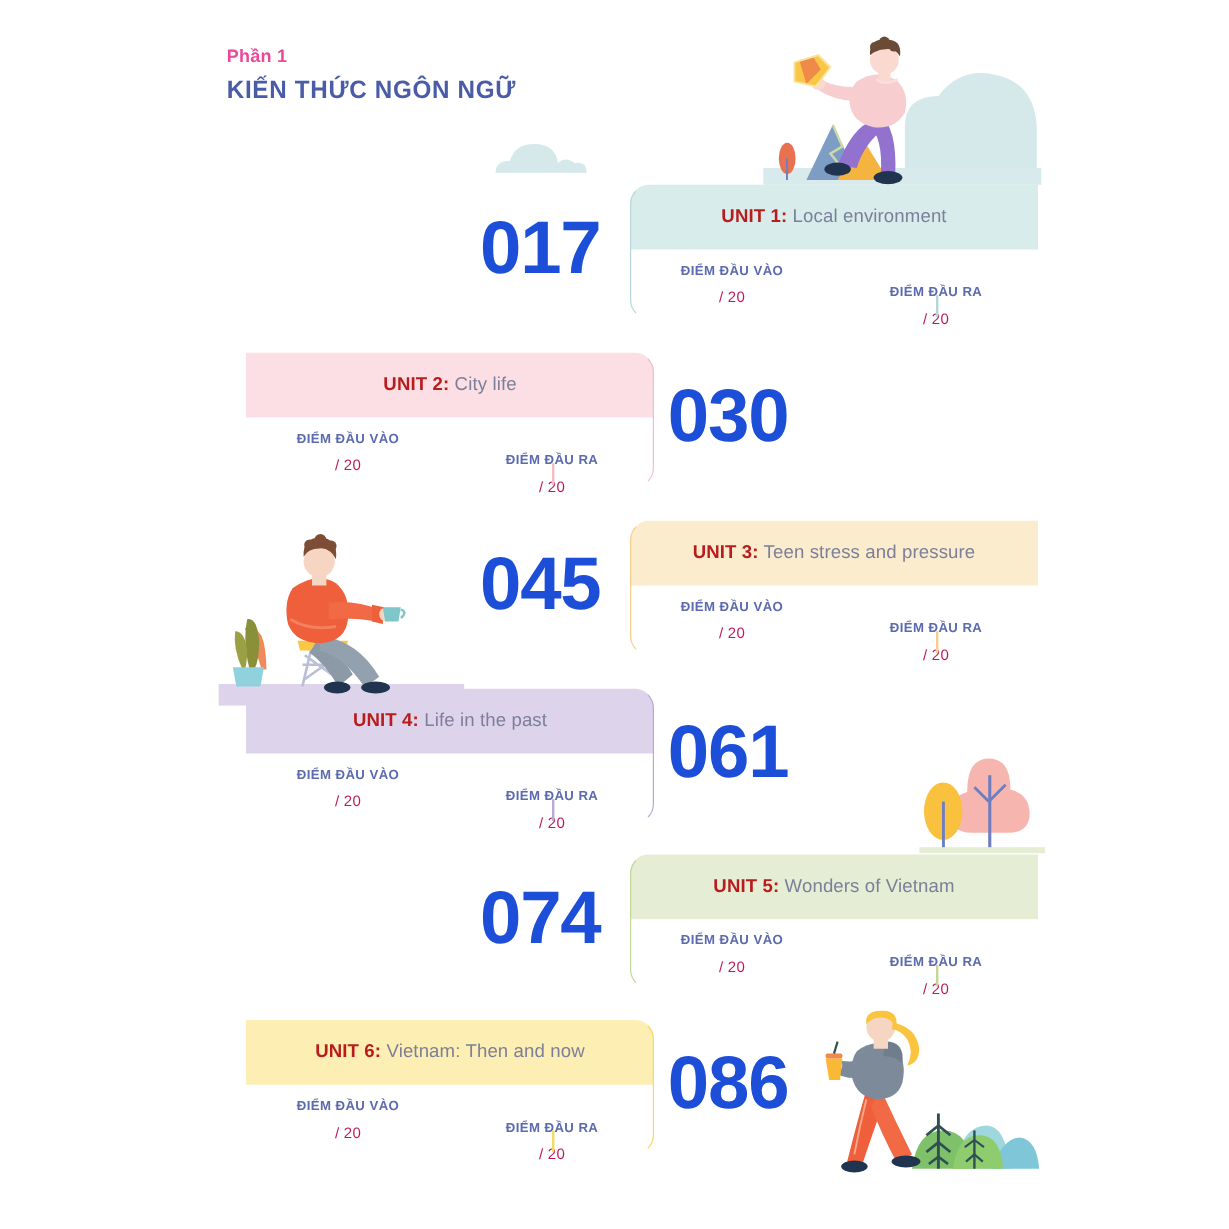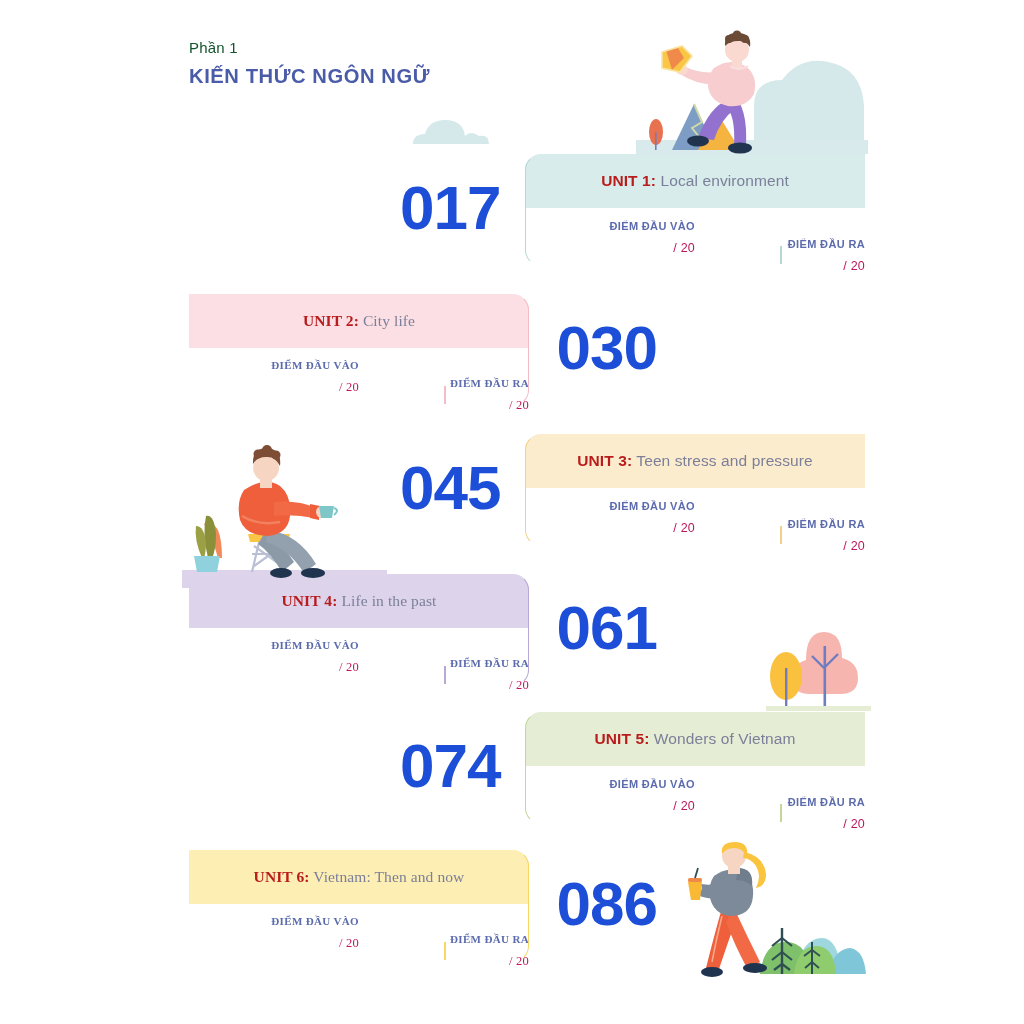--- a/index.html
+++ b/index.html
@@ -12,23 +12,24 @@
   #page {
     position: relative;
     width: 1024px; height: 1024px;
     background: #ffffff;
   }
 
   
   .header { position: absolute; left: 189px; top: 38px; }
   .header .part {
     font-size: 15px;
-    color: #14532d;
+    color: #ec4899;
     letter-spacing: 0.2px;
     line-height: 1.3;
+    font-weight: bold;
   }
   .header .title {
     margin-top: 6px;
     font-size: 21px;
     font-weight: bold;
     color: #4a5ba8;
     letter-spacing: 0.6px;
     transform: scaleX(0.96);
     transform-origin: left center;
   }
@@ -53,21 +54,21 @@
   .row.right .bignum { left: 20px; }
   .row.left  .bignum { right: 17px; }
 
   .card {
     position: absolute;
     top: 0;
     width: 340px;
     height: 112px;
   }
   .row.right .card { right: 0; }
-  .row.left  .card { left: 0; font-family: Liberation Serif, serif; }
+  .row.left  .card { left: 16px; }
 
   
   .card .frame {
     position: absolute;
     inset: 0;
     border-top: 1.5px solid transparent;
     border-bottom: 1.5px solid transparent;
   }
   .row.right .card .frame {
     border-left: 1.5px solid var(--accent-line);
@@ -105,21 +106,21 @@
 
   .card .scores {
     position: absolute;
     left: 0; right: 0; top: 54px; bottom: 0;
     display: flex;
   }
   .scores .cell {
     flex: 1 1 50%;
     display: flex;
     flex-direction: column;
-    align-items: flex-end;
+    align-items: center;
     justify-content: center;
     padding-top: 0;
   }
   .scores .cell + .cell { position: relative; margin-top: 36px; }
   .scores .divider {
     position: absolute;
     left: 50%;
     top: 2px;
     bottom: 2px;
     width: 1.5px;

